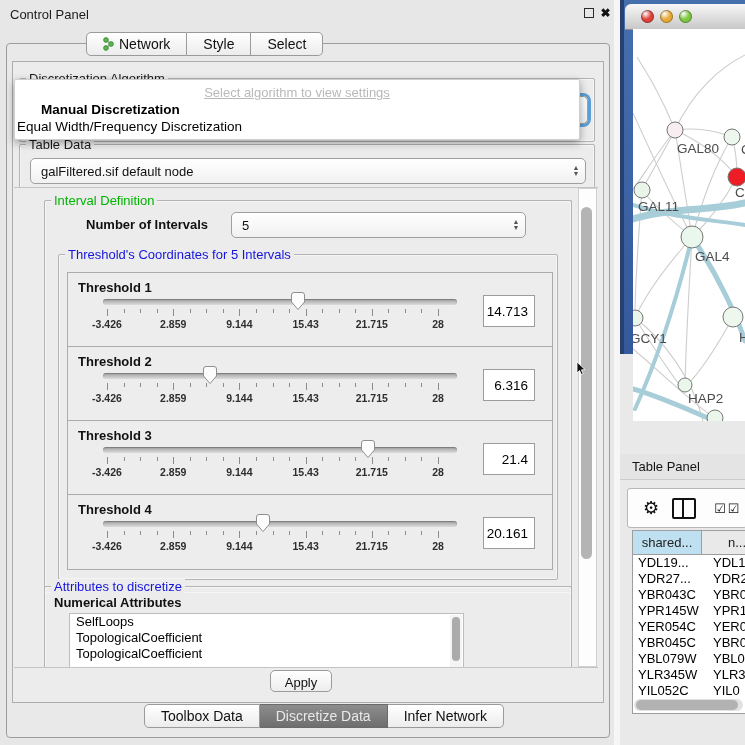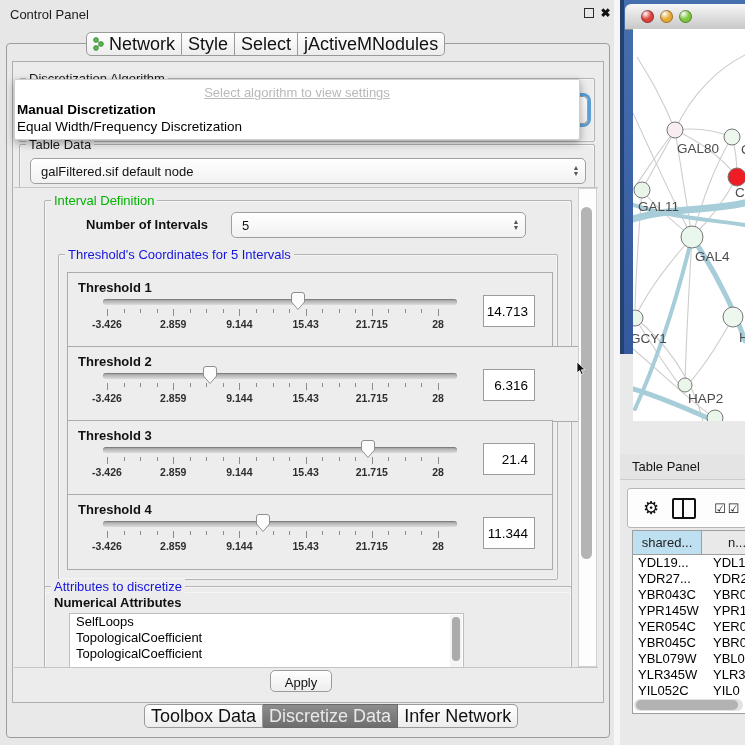--- a/index.html
+++ b/index.html
@@ -13,21 +13,21 @@
   #cpTitle{position:absolute;left:10px;top:7px;font-size:13px;color:#1c1c1c;}
   .win-btn{position:absolute;top:7px;width:13px;height:13px;line-height:13px;text-align:center;cursor:default;}
   #floatBtn{left:582px;}
   #floatBtn .sq{display:block;width:8px;height:8px;border:1.6px solid #2b2b2b;margin:1px auto;}
   #closeBtn{left:599px;font-size:12px;font-weight:bold;color:#111;}
 
   
   .tabstrip{position:absolute;display:flex;z-index:5;}
   #topTabs{left:86px;top:32px;}
   #bottomTabs{left:144px;top:704px;}
-  .tab{height:22px;line-height:22px;padding:0 6px;font-size:18px;color:#111;
+  .tab{height:22px;line-height:22px;padding:0 16px;font-size:14px;color:#111;
     background:linear-gradient(#ffffff,#ececec);border:1px solid #9a9a9a;border-left:none;
     display:flex;align-items:center;gap:5px;white-space:nowrap;justify-content:space-between;}
   .tab:first-child{border-left:1px solid #9a9a9a;border-radius:5px 0 0 5px;}
   .tab:last-child{border-radius:0 5px 5px 0;}
   .tab.sel{background:linear-gradient(#8d8d8d,#6e6e6e);color:#e9e9e9;border-color:#6a6a6a;}
 
   
   #cpOuter{position:absolute;left:6px;top:43px;width:602px;height:693px;border:1px solid #9c9c9c;
     border-radius:4px;background:#e9e9e9;}
   #cpInner{position:absolute;left:12px;top:61px;width:590px;height:640px;border:1px solid #adadad;
@@ -45,21 +45,21 @@
   .combo .val{padding-left:10px;flex:1;white-space:nowrap;overflow:hidden;}
   .combo .arrows{width:18px;display:flex;flex-direction:column;align-items:center;justify-content:center;
     color:#555;font-size:7px;line-height:6px;}
   .combo.focus{box-shadow:0 0 0 3px #5d9fd4;}
 
   
   #algoPopup{position:absolute;left:14px;top:79px;width:564px;height:59px;background:#ffffff;
     border:1px solid #cfcfcf;border-radius:2px;box-shadow:0 3px 8px rgba(0,0,0,0.35);z-index:10;}
   #algoHint{position:absolute;top:5px;left:0;width:100%;text-align:center;font-size:13px;color:#b9b9b9;text-decoration:underline;}
   .algo-item{position:absolute;left:2px;width:560px;height:17px;font-size:13.5px;color:#000;white-space:nowrap;}
-  .algo-item.b{font-weight:bold;}
+  .algo-item.b{font-weight:bold;margin-left:24px;}
 
   
   #scrollArea{position:absolute;left:14px;top:187px;width:584px;height:479px;border-top:1px solid #c4c4c4;
     border-bottom:1px solid #c4c4c4;background:#ececec;overflow:hidden;}
   #mainVScroll{position:absolute;right:1px;top:188px;width:17px;height:477px;background:#fdfdfd;
     border:1px solid #d0d0d0;}
   #mainVThumb{position:absolute;left:2px;top:18px;width:11px;height:352px;background:#b4b4b4;border-radius:7px;}
 
   
   .thr-panel{position:absolute;left:53px;width:484px;height:74px;border:1px solid #ababab;background:#ededed;}
@@ -146,23 +146,20 @@
             <circle cx="8" cy="7" r="2.4" fill="#57b947" stroke="#2e7d32" stroke-width="0.7"></circle>
             <circle cx="3" cy="11" r="2.4" fill="#57b947" stroke="#2e7d32" stroke-width="0.7"></circle>
           </svg>
           <span>Network</span>
         </div>
         <div class="tab">
           <span>Style</span>
         </div>
         <div class="tab">
           <span>Select</span>
-        </div>
-        <div class="tab">
-          <span>jActiveMNodules</span>
         </div>
       </div>
 
     <div id="cpInner">
 
       <div class="groupbox" style="left:6px;top:16px;width:574px;height:62px;">
         <span class="gb-title t-black">Discretization Algorithm</span>
         <div class="combo focus" style="left:8px;top:17px;width:558px;height:26px;">
           <span class="val"></span>
           <span class="arrows">▲<br>▼</span>
@@ -235,21 +232,21 @@
                 <span class="tlab" style="left: 60%;">15.43</span>
                 <span class="tlab" style="left: 80%;">21.715</span>
                 <span class="tlab" style="left: 100%;">28</span>
               </div>
               <svg class="thumb" viewBox="0 0 17 20" style="left: 195.052px;">
                 <path d="M2,4 Q2,1.5 4.5,1.5 L12.5,1.5 Q15,1.5 15,4 L15,11 L8.5,18.5 L2,11 Z" fill="#fcfcfc" stroke="#8f8f8f" stroke-width="1"></path>
               </svg>
             </div>
             <div class="thr-value">14.713</div>
           </div>
-          <div class="thr-panel" style="top: 158px; padding-left: 32px;">
+          <div class="thr-panel" style="top: 158px;">
             <div class="thr-label">Threshold 2</div>
             <div class="thr-track-wrap">
               <div class="thr-track"></div>
               <div class="thr-ticks">
                 <div class="tick major" style="left: 0%;"></div>
                 <div class="tick minor" style="left: 5%;"></div>
                 <div class="tick minor" style="left: 10%;"></div>
                 <div class="tick minor" style="left: 15%;"></div>
                 <div class="tick major" style="left: 20%;"></div>
                 <div class="tick minor" style="left: 25%;"></div>
@@ -356,21 +353,21 @@
                 <span class="tlab" style="left: 20%;">2.859</span>
                 <span class="tlab" style="left: 40%;">9.144</span>
                 <span class="tlab" style="left: 60%;">15.43</span>
                 <span class="tlab" style="left: 80%;">21.715</span>
                 <span class="tlab" style="left: 100%;">28</span>
               </div>
               <svg class="thumb" viewBox="0 0 17 20" style="left: 159.568px;">
                 <path d="M2,4 Q2,1.5 4.5,1.5 L12.5,1.5 Q15,1.5 15,4 L15,11 L8.5,18.5 L2,11 Z" fill="#fcfcfc" stroke="#8f8f8f" stroke-width="1"></path>
               </svg>
             </div>
-            <div class="thr-value">11.344</div>
+            <div class="thr-value">20.161</div>
           </div>
         </div>
 
       <div class="groupbox" style="left:30px;top:398px;width:526px;height:90px;border-bottom:none;">
         <span class="gb-title t-blue">Attributes to discretize</span>
       </div>
       <span class="abs" style="left:40px;top:407px;font-size:13px;font-weight:bold;color:#111;">Numerical Attributes</span>
       <div id="attrList" style="top:425px;">
         <div id="attrItems">
             <div class="attr-item">SelfLoops</div>

